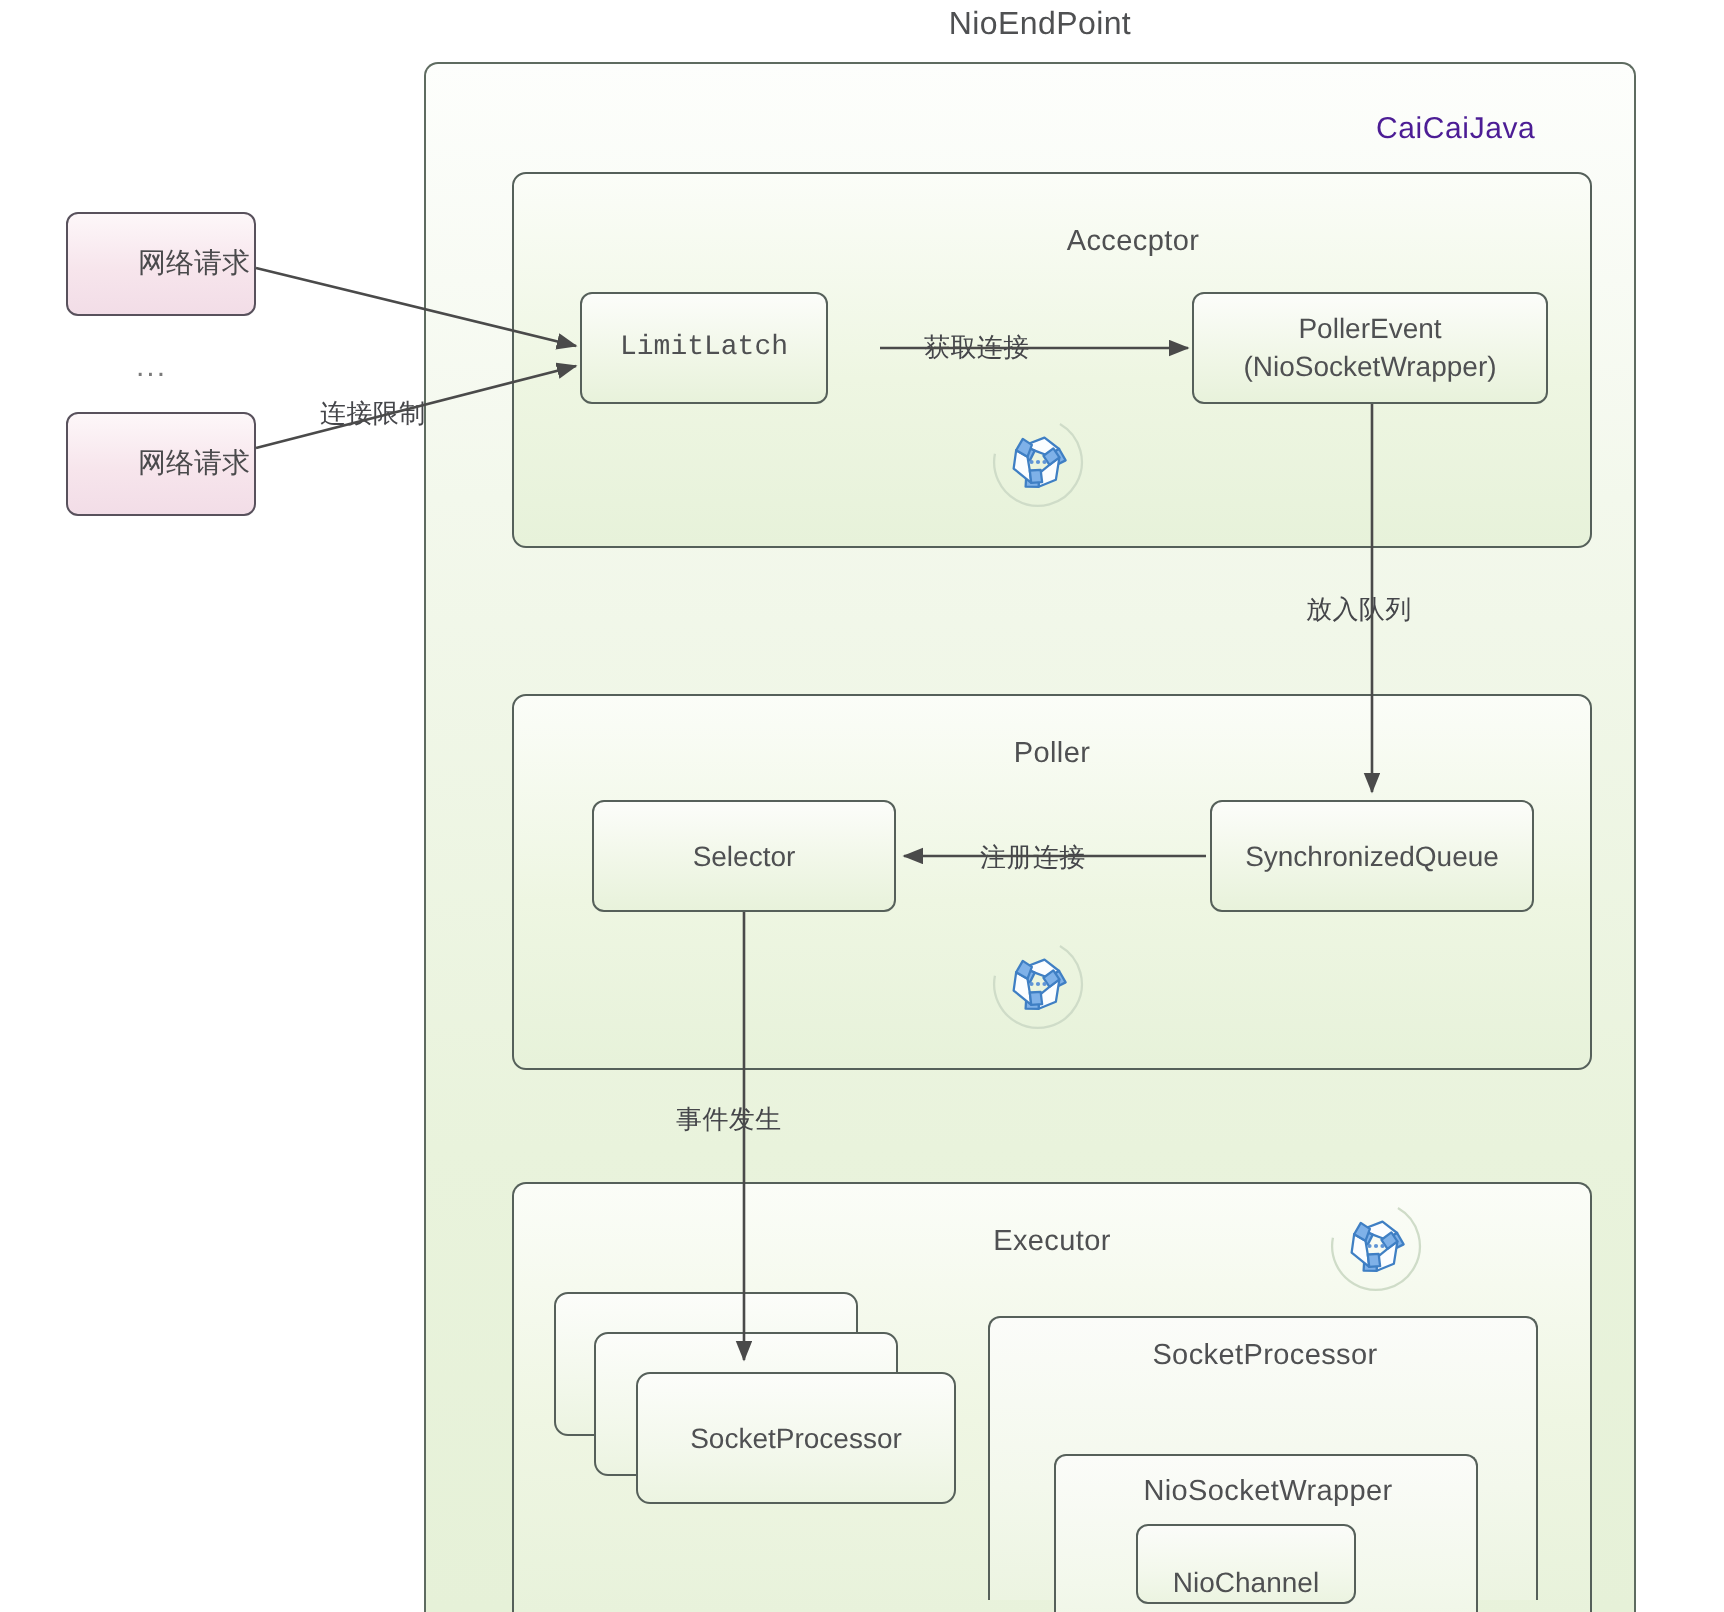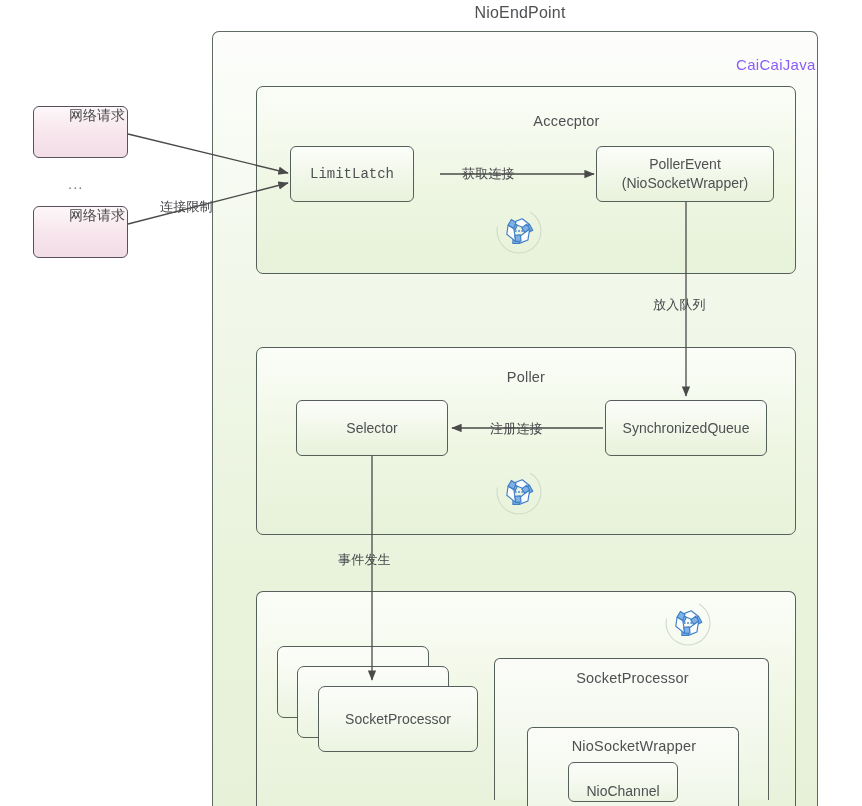--- a/index.html
+++ b/index.html
@@ -30,23 +30,23 @@
   #endpoint-box {
     left: 212px; top: 31px;
     width: 606px; height: 775px;
     border: 1.4px solid #5e6b60;
     border-bottom: none;
     border-radius: 7px 7px 0 0;
     background: linear-gradient(to bottom, #fdfefc 0%, #f3f8ec 28%, #e9f3dc 70%, #e6f1d8 100%);
     box-sizing: border-box;
   }
   #watermark {
-    left: 736px; top: 56px;
+    left: 688px; top: 56px;
     font-size: 15px;
-    color: #8b5cf6;
+    color: #4c1d95;
     letter-spacing: .3px;
   }
 
   
   .section {
     border: 1.4px solid #55605a;
     border-radius: 7px;
     box-sizing: border-box;
   }
   .sec-acceptor {
@@ -88,21 +88,21 @@
   }
   .node-plain {
     background: linear-gradient(to bottom, #fbfcf9 0%, #f3f8ec 60%, #ecf4e1 100%);
   }
 
   
   .node-pink {
     border: 1.3px solid #58515c;
     border-radius: 6px;
     box-sizing: border-box;
-    display: flex; align-items: flex-start; justify-content: center;
+    display: flex; align-items: center; justify-content: center;
     font-size: 14px;
     color: #4a4a4c;
     background: linear-gradient(to bottom, #fdf7f9 0%, #f7e5ec 55%, #f2dde7 100%);
     padding-left: 33px;
   }
 
   
   .edge-label {
     position: absolute;
     font-size: 13px;
@@ -241,20 +241,21 @@
       </g>
       <g fill="#5f94d6">
         <circle cx="28" cy="32" r="1.3"></circle>
           <circle cx="32" cy="32" r="1.3"></circle>
           <circle cx="36" cy="32" r="1.3"></circle>
       </g>
     </svg>
   </div>
 
   <div class="abs section sec-executor"></div>
+  <div class="sec-title" style="left:256px; top:613px; width:540px;">Executor</div>
 
   <div class="recycle" style="left:662px; top:597px;">
     <svg viewBox="0 0 64 64" width="52" height="52" aria-hidden="true">
       <circle cx="32" cy="32" r="27" fill="none" stroke="#cfdcc8" stroke-width="1.4" stroke-dasharray="118 52" transform="rotate(-60 32 32)"></circle>
       <g stroke="#3f7fc4" stroke-width="1.4" stroke-linejoin="round">
         <g transform="rotate(0 32 32)">
           <path d="M23 22 L36 17 L45 24 L38 28 L30 25 Z" fill="#fbfdff"></path>
           <path d="M38 28 L45 24 L49 31 L43 34 Z" fill="#7fb1e8"></path>
           <path d="M23 22 L30 25 L27 31 L20 28 Z" fill="#7fb1e8"></path>
         </g>

